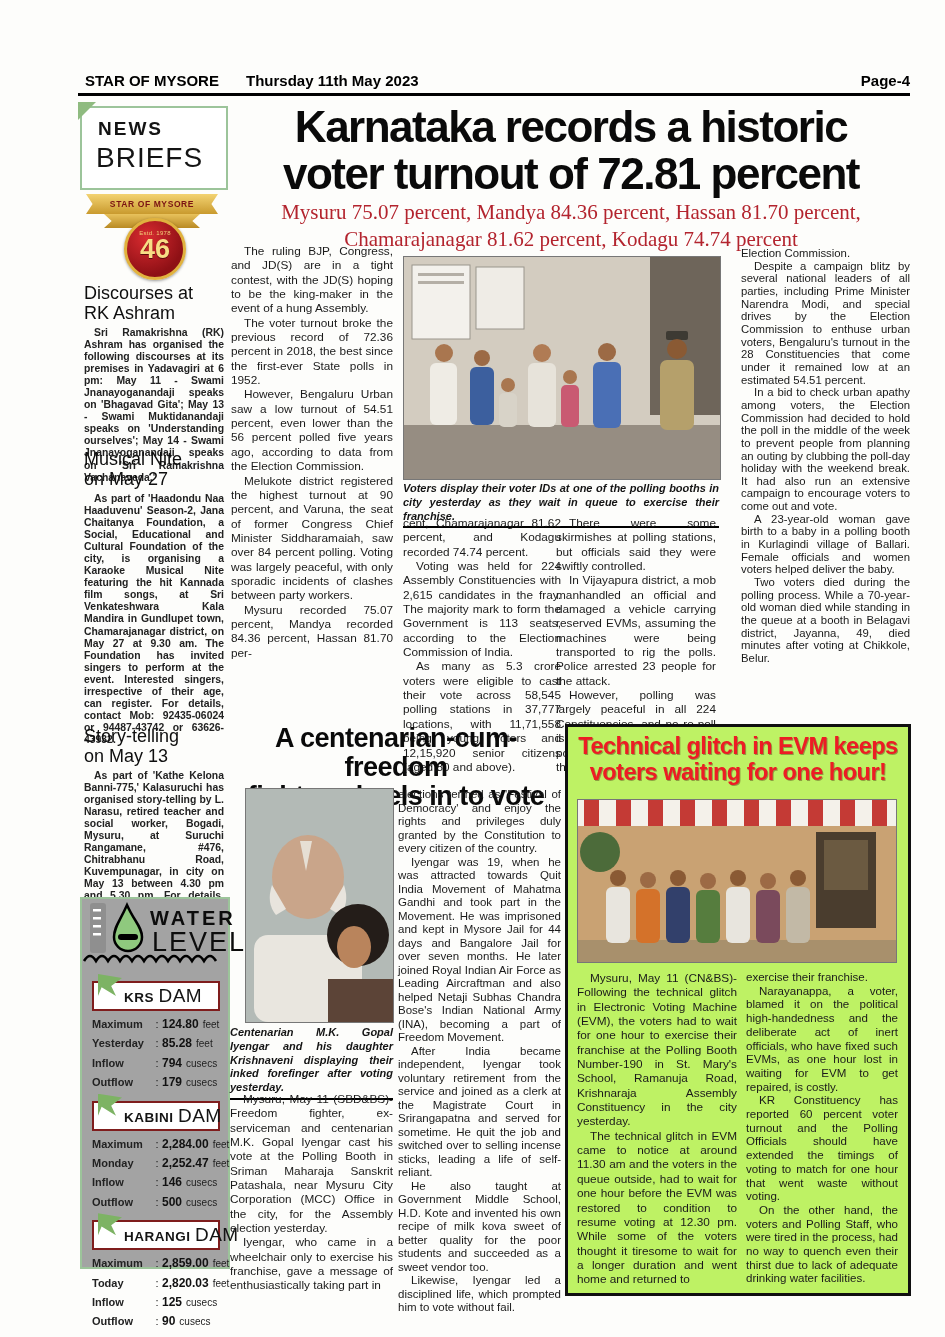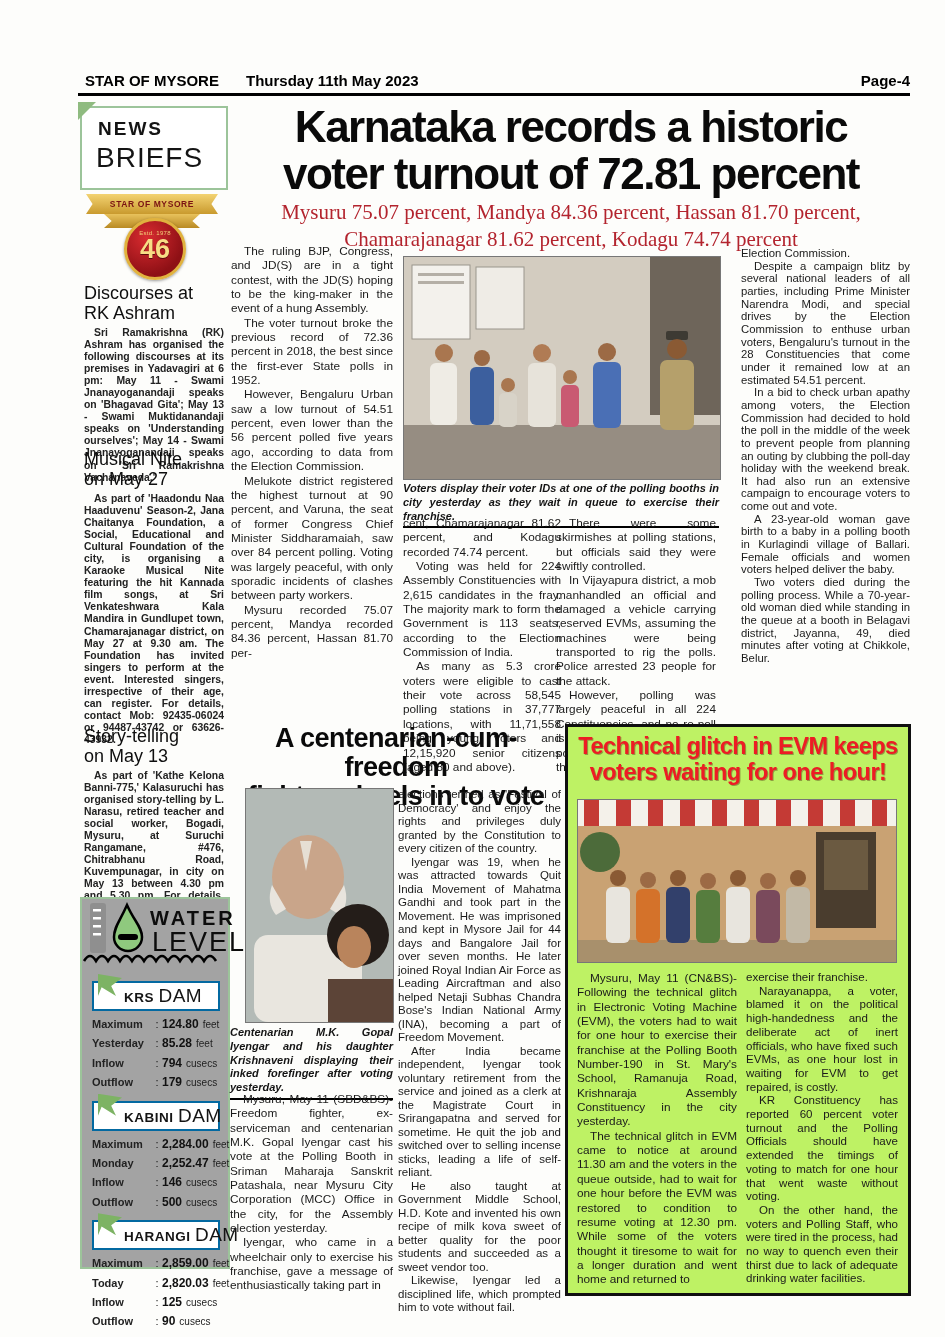--- a/index.html
+++ b/index.html
@@ -43,21 +43,21 @@
   .som-circle{border-radius:50%;background:radial-gradient(circle at 35% 30%,#d92b30,#8e1015 70%);
               border:3px solid #e0b23f;text-align:center;box-shadow:0 1px 3px rgba(0,0,0,.4);}
   .som-estd{display:block;font-size:6px;color:#f3cf78;padding-top:9px;letter-spacing:.3px;}
   .som-num{display:block;font-size:27px;font-weight:700;color:#f8dd85;line-height:26px;
            text-shadow:0 1px 0 #5c0a0d;}
 
   
   .waterbox{border:2.5px solid #9cc49a;background:#a3a3a3;}
   .wl-t1{font-weight:700;font-size:20px;letter-spacing:3px;color:#0c0c0c;}
   .wl-t2{font-weight:400;font-size:27px;letter-spacing:2px;color:#0c0c0c;}
-  .damlabel{position:relative;border:2px solid #0369a1;background:#fff;padding:2px 6px 2px 30px;white-space:nowrap;}
+  .damlabel{position:relative;border:2px solid #7f1d1d;background:#fff;padding:2px 6px 2px 30px;white-space:nowrap;}
   .damflag{position:absolute;left:4px;top:-9px;width:24px;height:22px;background:#7db364;
            clip-path:polygon(0 0,100% 18%,55% 55%,75% 100%,15% 60%,0 100%);}
   .dn{font-weight:700;font-size:13.5px;letter-spacing:.5px;}
   .dt{font-weight:400;font-size:19px;letter-spacing:.5px;}
   .damrow{display:grid;grid-template-columns:60px 10px 1fr 46px;align-items:baseline;
           font-size:11px;line-height:18.4px;}
   .damrow .rl{font-weight:700;color:#222;}
   .damrow .rc{text-align:center;}
   .damrow .rv{text-align:right;font-weight:700;font-size:12px;color:#111;}
   .damrow .ru{padding-left:4px;font-size:10px;color:#222;}

